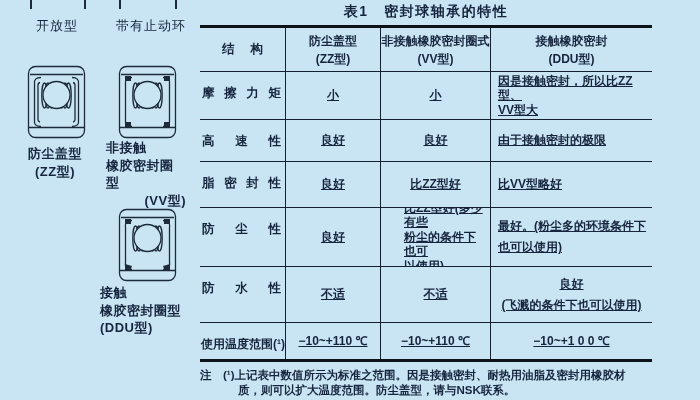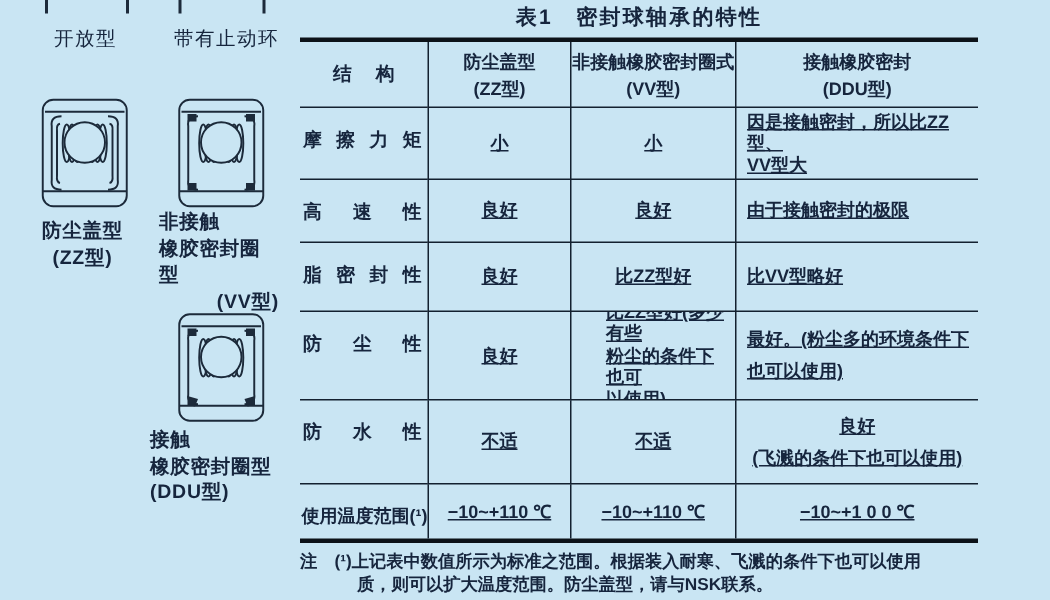--- a/index.html
+++ b/index.html
@@ -227,17 +227,17 @@
     <div class="cell vl val center lh21">良好
 (飞溅的条件下也可以使用)</div>
 
     <div class="cell last lbl-plain">使用温度范围(¹)</div>
     <div class="cell last vl val center">−10~+110 ℃</div>
     <div class="cell last vl val center">−10~+110 ℃</div>
     <div class="cell last vl val center">−10~+1 0 0 ℃</div>
   </div>
 
   <div class="note">
-    <div>注　(¹)上记表中数值所示为标准之范围。根据装入耐寒、飞溅的条件下也可以使用</div>
+    <div>注　(¹)上记表中数值所示为标准之范围。因是接触密封、耐热用油脂及密封用橡胶材</div>
     <div class="l2">质，则可以扩大温度范围。防尘盖型，请与NSK联系。</div>
   </div>
 
 </div>
 
 </body></html>

